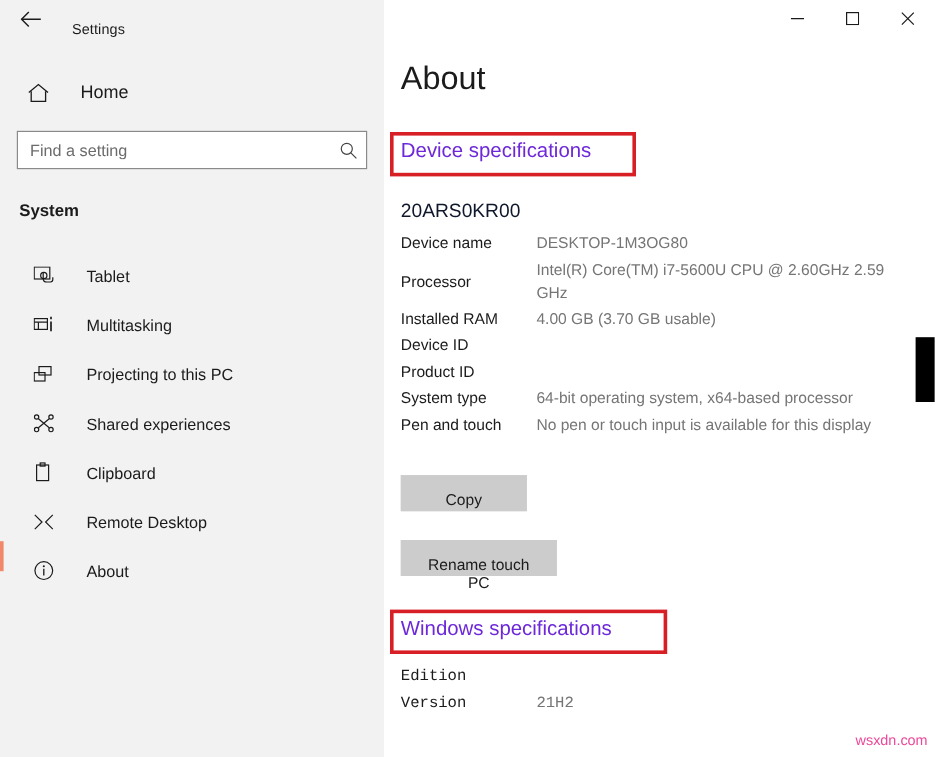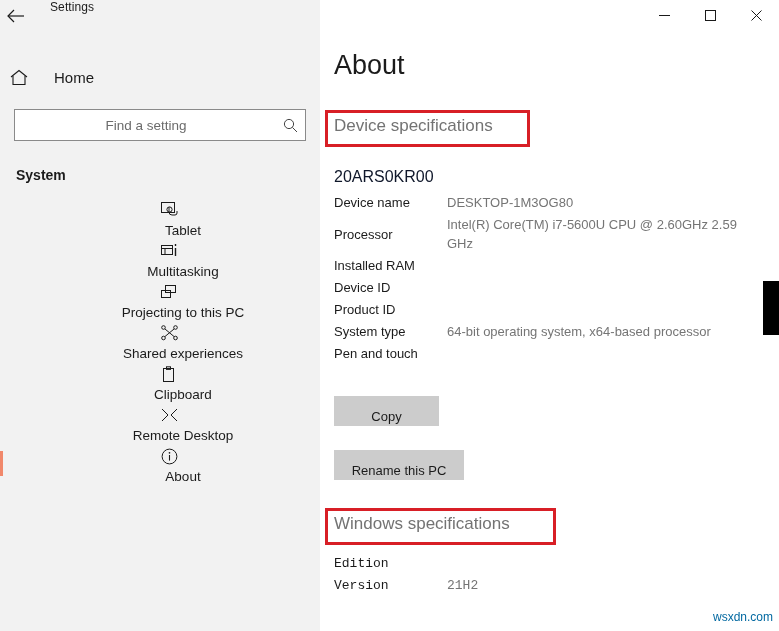--- a/index.html
+++ b/index.html
@@ -47,21 +47,22 @@
     width: 320px;
     height: 631px;
     background: #f2f2f2;
     flex: 0 0 320px;
     position: relative;
   }
 
   .nav-top {
     height: 31px;
     display: flex;
-    align-items: flex-start;
+    align-items: flex-end;
+    padding-left: 10px;
   }
   .back-btn {
     width: 32px;
     height: 31px;
     display: flex;
     align-items: center;
     justify-content: center;
     color: #1c1c1c;
   }
   .app-title {
@@ -69,21 +70,21 @@
     color: #1b1b1b;
     margin-left: 18px;
     letter-spacing: 0.1px;
   }
 
   .home-row {
     display: flex;
     align-items: center;
     height: 40px;
     margin-top: 26px;
-    padding-left: 10px;
+    padding-left: 23px;
     text-align: center;
   }
   .home-icon {
     width: 26px;
     display: flex;
     align-items: center;
     justify-content: flex-start;
     color: #1b1b1b;
   }
   .home-label {
@@ -104,21 +105,20 @@
   .search-input {
     flex: 1;
     border: 0;
     outline: none;
     background: transparent;
     font-family: "Liberation Sans", sans-serif;
     font-size: 13.5px;
     color: #1b1b1b;
     padding: 0 8px 0 10px;
     height: 30px;
-    text-align: center;
   }
   .search-input::placeholder { color: #6b6b6b; opacity: 1; }
   .search-icon {
     width: 30px;
     display: flex;
     align-items: center;
     justify-content: center;
     color: #444;
   }
 
@@ -128,26 +128,25 @@
     color: #1b1b1b;
     padding-left: 16px;
     margin-top: 26px;
   }
 
   .nav-list {
     margin-top: 14px;
   }
   .nav-item {
     display: flex;
-    align-items: center;
+    align-items: flex-end;
     height: 41px;
     padding-left: 28px;
     position: relative;
     box-sizing: border-box;
-    flex-direction: column;
   }
   .nav-item.selected::before {
     content: "";
     position: absolute;
     left: 0;
     top: 8px;
     bottom: 8px;
     width: 3px;
     background: #f1886b;
   }
@@ -180,21 +179,21 @@
     left: 14px;
     top: 50px;
     font-size: 27px;
     color: #1b1b1b;
     font-weight: normal;
   }
 
   .group-head {
     position: absolute;
     font-size: 17px;
-    color: #737373;
+    color: #6d28d9;
     white-space: nowrap;
   }
   .devspec-head { left: 14px; top: 116px; }
   .winspec-head { left: 14px; top: 514px; }
 
   .redbox {
     position: absolute;
     border: 3px solid #d81f26;
     box-sizing: border-box;
     pointer-events: none;
@@ -264,21 +263,21 @@
     top: 554px;
     width: 430px;
     font-family: Liberation Mono, monospace;
   }
 
   .watermark {
     position: absolute;
     right: 6px;
     bottom: 7px;
     font-size: 12px;
-    color: #0369a1;
+    color: #ec4899;
     font-family: "Liberation Sans", sans-serif;
   }
 </style>
 </head>
 <body>
 
 <div class="window">
 
   <div class="titlebar-controls">
     <div class="ctl minimize">
@@ -429,43 +428,45 @@
       <div class="spec-row">
         <div class="spec-label">Device name</div>
         <div class="spec-value">DESKTOP-1M3OG80</div>
       </div>
       <div class="spec-row">
         <div class="spec-label">Processor</div>
         <div class="spec-value">Intel(R) Core(TM) i7-5600U CPU @ 2.60GHz   2.59 GHz</div>
       </div>
       <div class="spec-row">
         <div class="spec-label">Installed RAM</div>
+        <div class="spec-value">4.00 GB (3.70 GB usable)</div>
       </div>
       <div class="spec-row redacted">
         <div class="spec-label">Device ID</div>
         <div class="spec-value"></div>
       </div>
       <div class="spec-row redacted">
         <div class="spec-label">Product ID</div>
         <div class="spec-value"></div>
       </div>
       <div class="spec-row">
         <div class="spec-label">System type</div>
         <div class="spec-value">64-bit operating system, x64-based processor</div>
       </div>
       <div class="spec-row">
         <div class="spec-label">Pen and touch</div>
+        <div class="spec-value">No pen or touch input is available for this display</div>
       </div>
     </div>
 
     <div class="redaction"></div>
 
     <button class="btn btn-copy">Copy</button>
 
-    <button class="btn btn-rename">Rename this PC</button>
+    <button class="btn btn-rename">Rename touch PC</button>
 
     <div class="group-head winspec-head">Windows specifications</div>
 
     <div class="spec-table win-table">
       <div class="spec-row">
         <div class="spec-label">Edition</div>
       </div>
       <div class="spec-row">
         <div class="spec-label">Version</div>
         <div class="spec-value">21H2</div>

